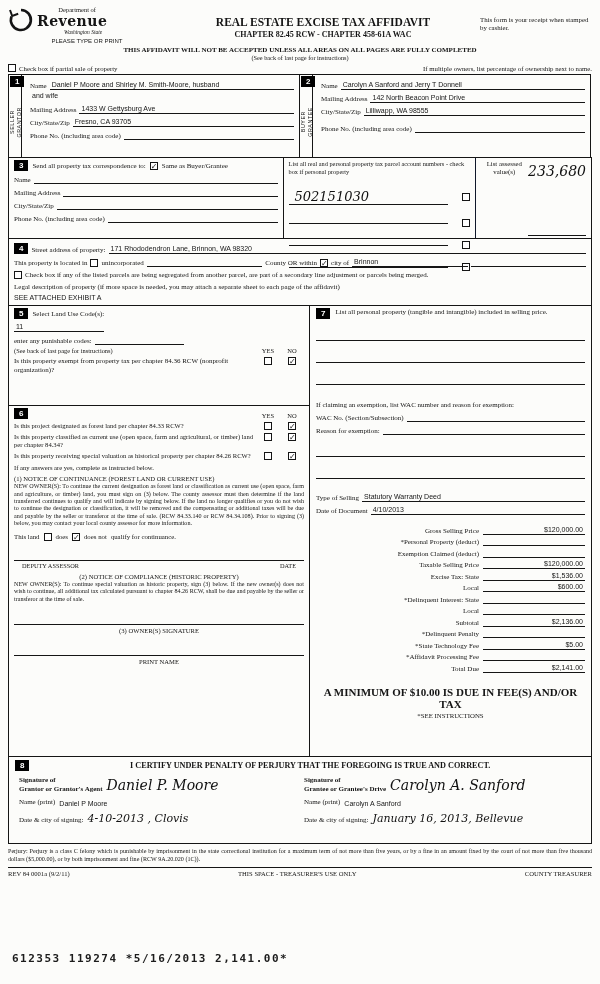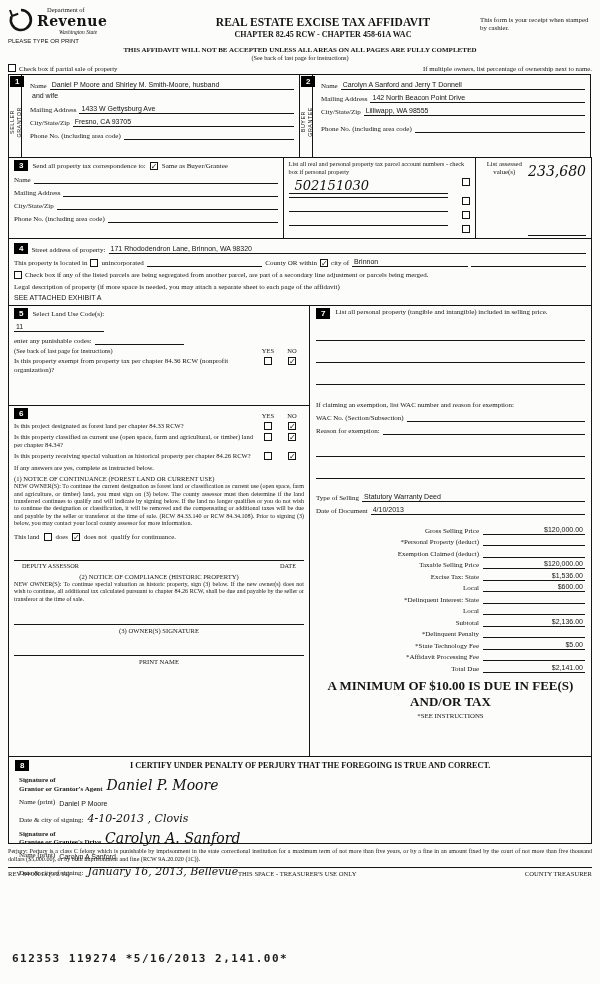--- a/index.html
+++ b/index.html
@@ -13,21 +13,21 @@
         vertical-align:-1px; overflow:hidden; }
   .badge { display:inline-block; background:#000; color:#fff; font-weight:bold; font-size:8px;
            padding:0 5px; line-height:11px; font-family:"Liberation Sans", sans-serif; }
   .typed { font-family:"Liberation Sans", sans-serif; font-size:7px; }
   .hw { font-family:"DejaVu Serif", serif; font-style:italic; color:#111; }
   .fill { flex:1; border-bottom:1px solid #151515; min-height:8px; padding:0 2px; }
   .sec { border:1px solid #151515; margin-top:-1px; background:#fcfcfa; }
 
   
   .header { display:flex; align-items:flex-start; }
-  .logo-block { width:158px; font-size:6.5px; }
+  .logo-block { width:158px; font-size:6.5px;text-align:center; }
   .logo-row { display:flex; align-items:center; gap:3px; }
   .logo-text .dept { font-size:6.5px; margin-left:10px; }
   .logo-text .name { font-size:14px; font-weight:bold; font-family:"DejaVu Serif", serif; letter-spacing:0.5px; }
   .logo-text .sub { font-size:5.5px; font-style:italic; margin-left:22px; }
   .please-type { font-size:6px; margin-top:3px; font-family:"Liberation Sans", sans-serif; }
   .title-block { flex:1; text-align:center; padding-top:10px; }
   .title { font-size:11.5px; font-weight:bold; }
   .chapter { font-size:8px; font-weight:bold; margin-top:2px; }
   .receipt-note { width:112px; font-size:6.8px; padding-top:10px; line-height:1.25; }
   .warning { text-align:center; font-size:7px; font-weight:bold; margin-top:2px; }
@@ -46,21 +46,21 @@
   .party-fields { flex:1; padding:2px 5px 2px 8px; font-size:7px; }
   .frow { display:flex; align-items:flex-end; margin-top:4px; }
   .frow .lbl { white-space:nowrap; margin-right:3px; }
   .val { flex:1; border-bottom:1px solid #151515; padding:0 2px; min-height:9px; }
 
   
   .sec3 { display:flex; height:82px; }
   .sec3-left { width:47%; padding:2px 5px; font-size:7px; }
   .sec3-mid { width:33%; border-left:1px solid #151515; padding:2px 5px; font-size:6.3px; display:flex; flex-direction:column; }
   .sec3-right { width:20%; border-left:1px solid #0f172a; padding:2px 5px; font-size:6.8px; display:flex; flex-direction:row; }
-  .parcel-line { display:flex; align-items:flex-start; gap:14px; margin-top:3px; flex:1; }
+  .parcel-line { display:flex; align-items:center; gap:14px; margin-top:14px; flex:1; }
   .parcel-line .line { flex:1; border-bottom:1px solid #151515; text-align:left; padding-left:6px; }
   .assessed-line { border-bottom:1px solid #151515; margin-top:3px; flex:1; text-align:center; }
 
   
   .sec4 { padding:2px 5px 4px; font-size:7px; }
   .s4line { display:flex; align-items:flex-end; margin-top:4px; gap:3px; }
   .nowrap { white-space:nowrap; }
 
   
   .main { display:flex; margin-top:-1px; }
@@ -77,27 +77,27 @@
   .notice-body { font-size:6.1px; line-height:1.22; margin-top:1px; text-align:justify; }
   .landline { margin-top:5px; display:flex; gap:4px; align-items:center; font-size:6.8px; }
   .sigline { border-bottom:1px solid #151515; height:12px; }
   .under-labels { display:flex; justify-content:space-between; font-size:6.3px; padding:1px 8px 0; }
   .center-label { text-align:center; font-size:6.6px; margin-top:2px; }
 
   
   .mrow { display:flex; justify-content:flex-end; align-items:flex-end; margin-top:2.5px; font-size:7px; }
   .mlabel { text-align:right; white-space:nowrap; }
   .mvalue { width:102px; margin-left:4px; border-bottom:1px solid #151515; text-align:right; font-family:"Liberation Sans", sans-serif; font-size:7px; min-height:9px; padding-right:2px; }
-  .min-note { text-align:center; font-weight:bold; font-size:13px; margin-top:5px; }
+  .min-note { text-align:center; font-weight:bold; font-size:11px; margin-top:13px; }
   .see-instr { text-align:center; font-size:6.8px; margin-top:2px; }
 
   
   .sec8 { padding:3px 6px; height:88px; }
   .certify { text-align:center; font-weight:bold; font-size:8.2px; }
-  .sig-grid { display:flex;flex-direction:column; }
+  .sig-grid { display:flex; }
   .sig-col { width:50%; padding:0 4px; font-size:7px; }
   .sig-row { display:flex; align-items:flex-end; margin-top:5px; }
   .sig-label { font-weight:bold; line-height:1.2; white-space:nowrap; margin-right:4px; }
   .signature { font-size:14px; transform:rotate(-1deg); }
   .hw-date { font-size:11px; }
 
   .perjury { font-size:6.1px; line-height:1.25; margin-top:4px; text-align:justify; }
   .footline { display:flex; justify-content:space-between; border-top:1px solid #151515; margin-top:3px; padding-top:2px; font-size:6.6px; }
 
   .stamp { position:absolute; left:12px; top:952px; font-family:"DejaVu Sans Mono", monospace;

